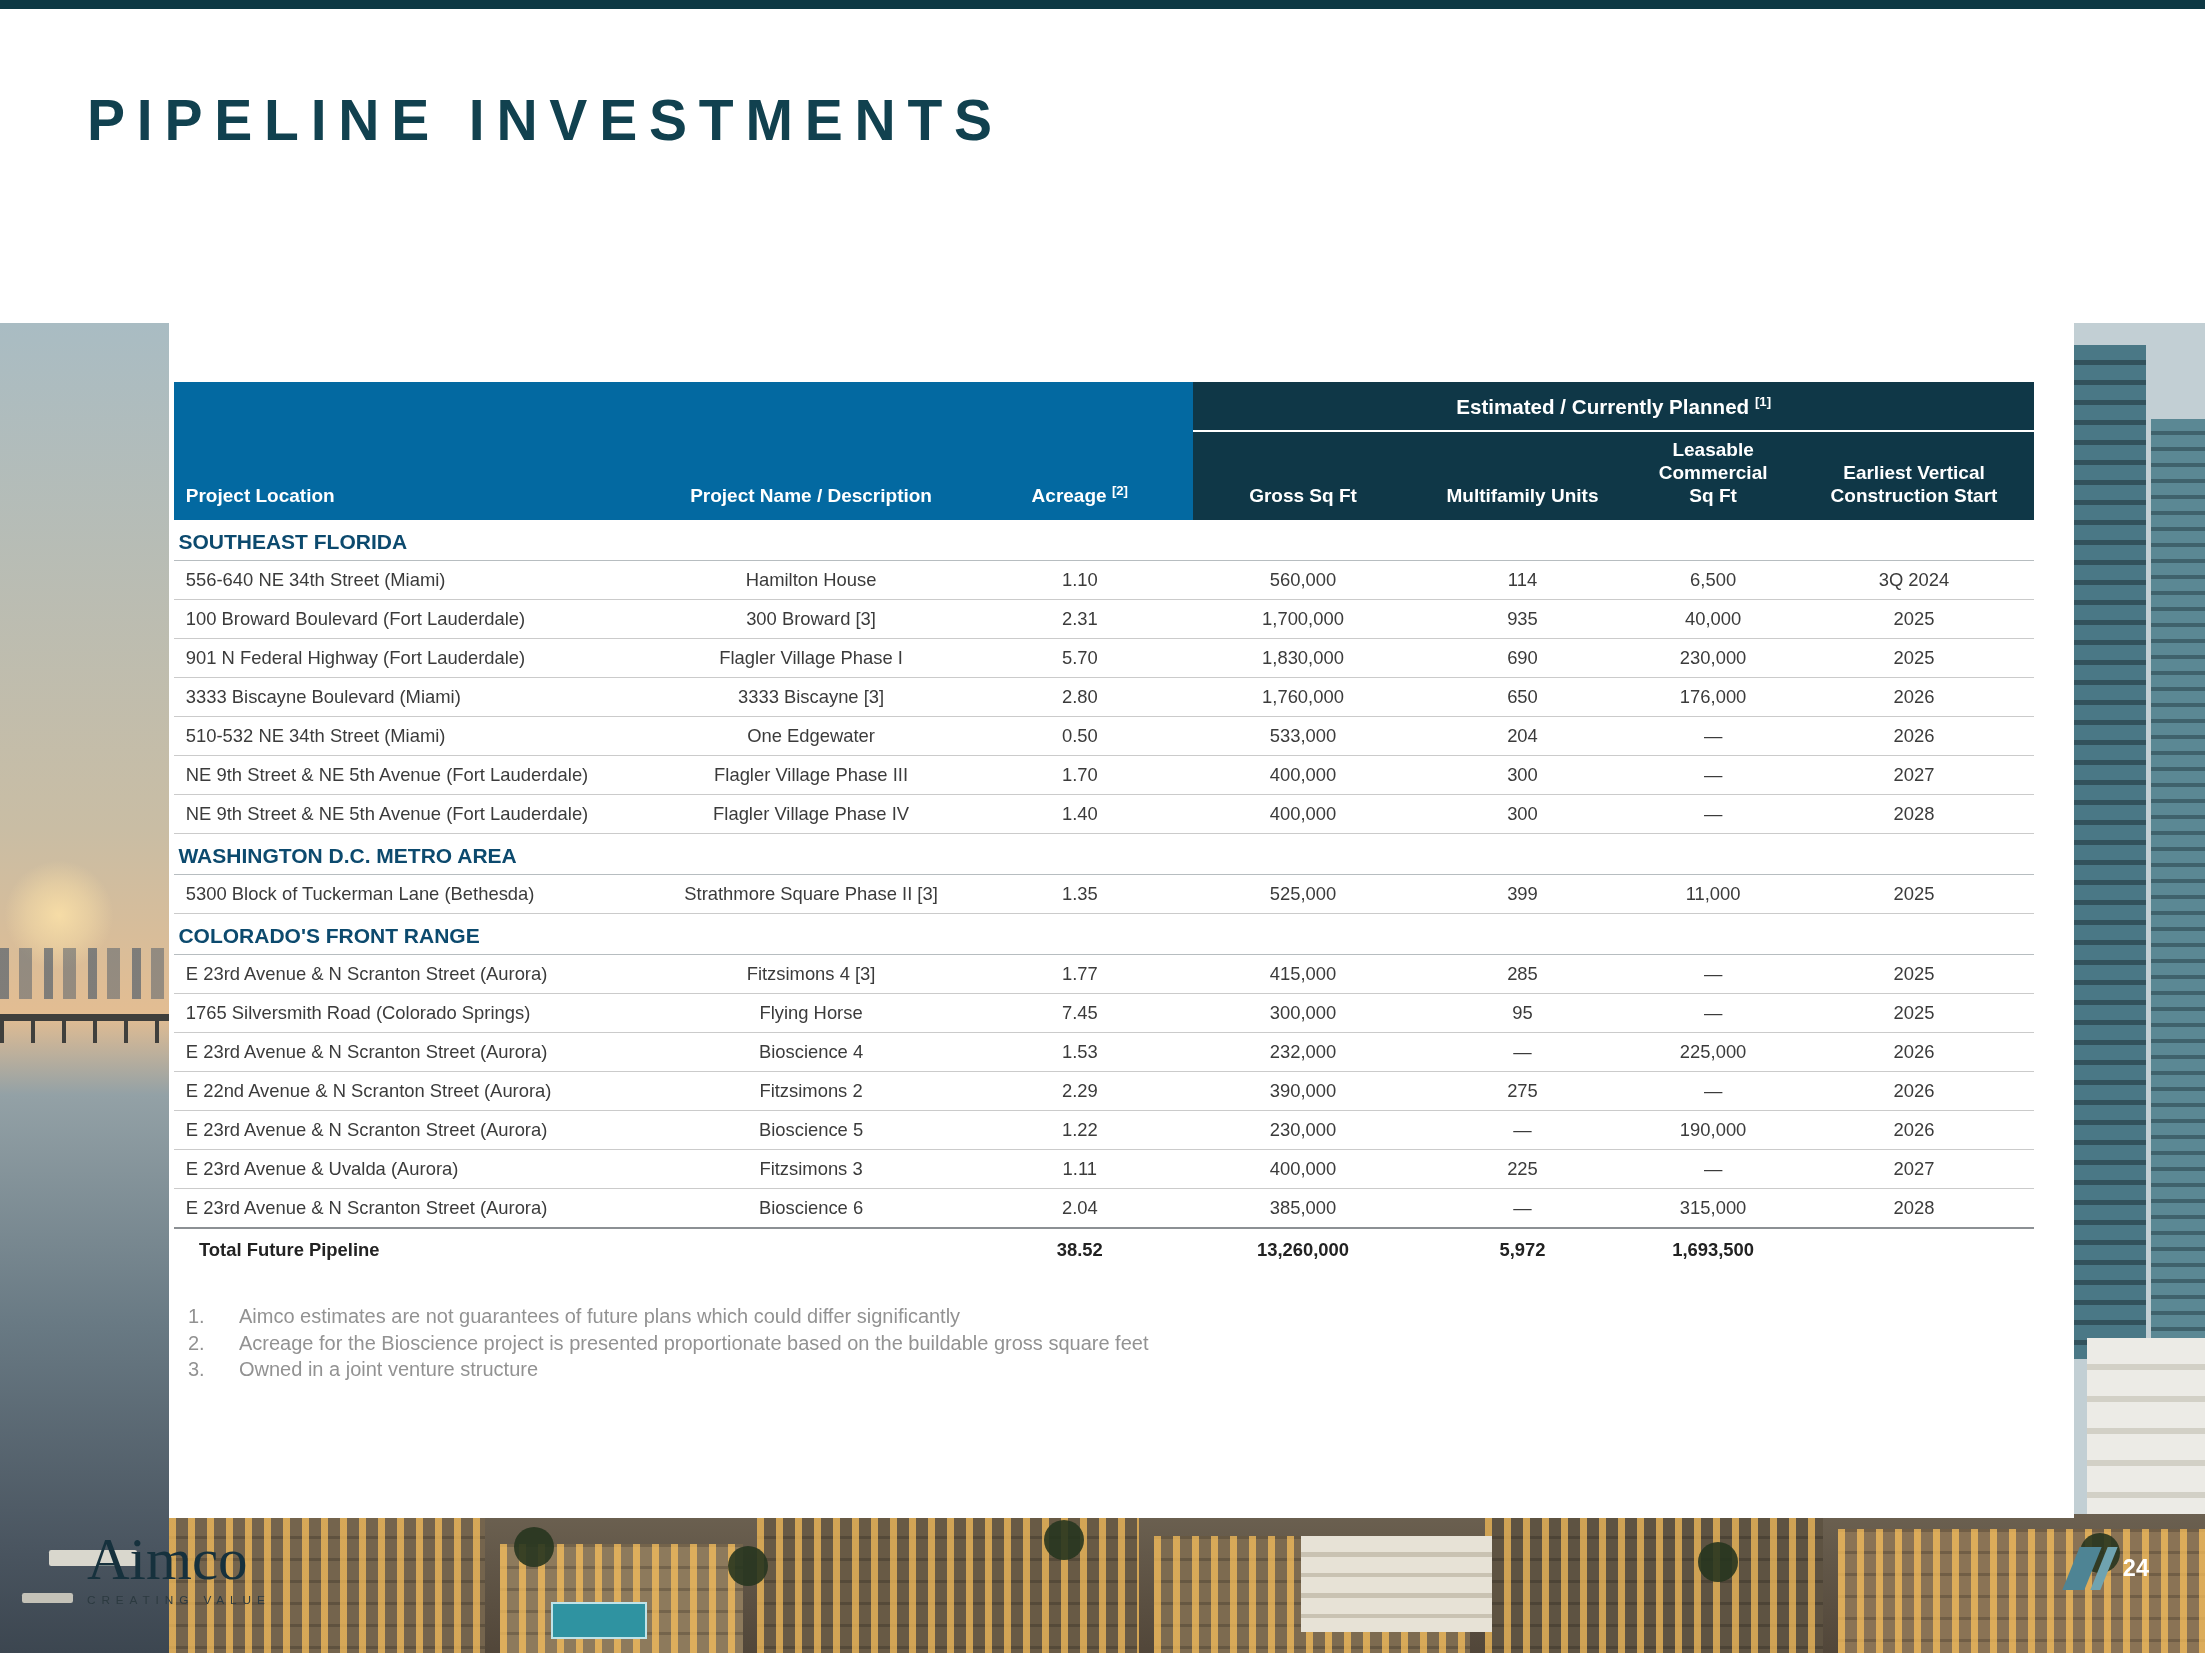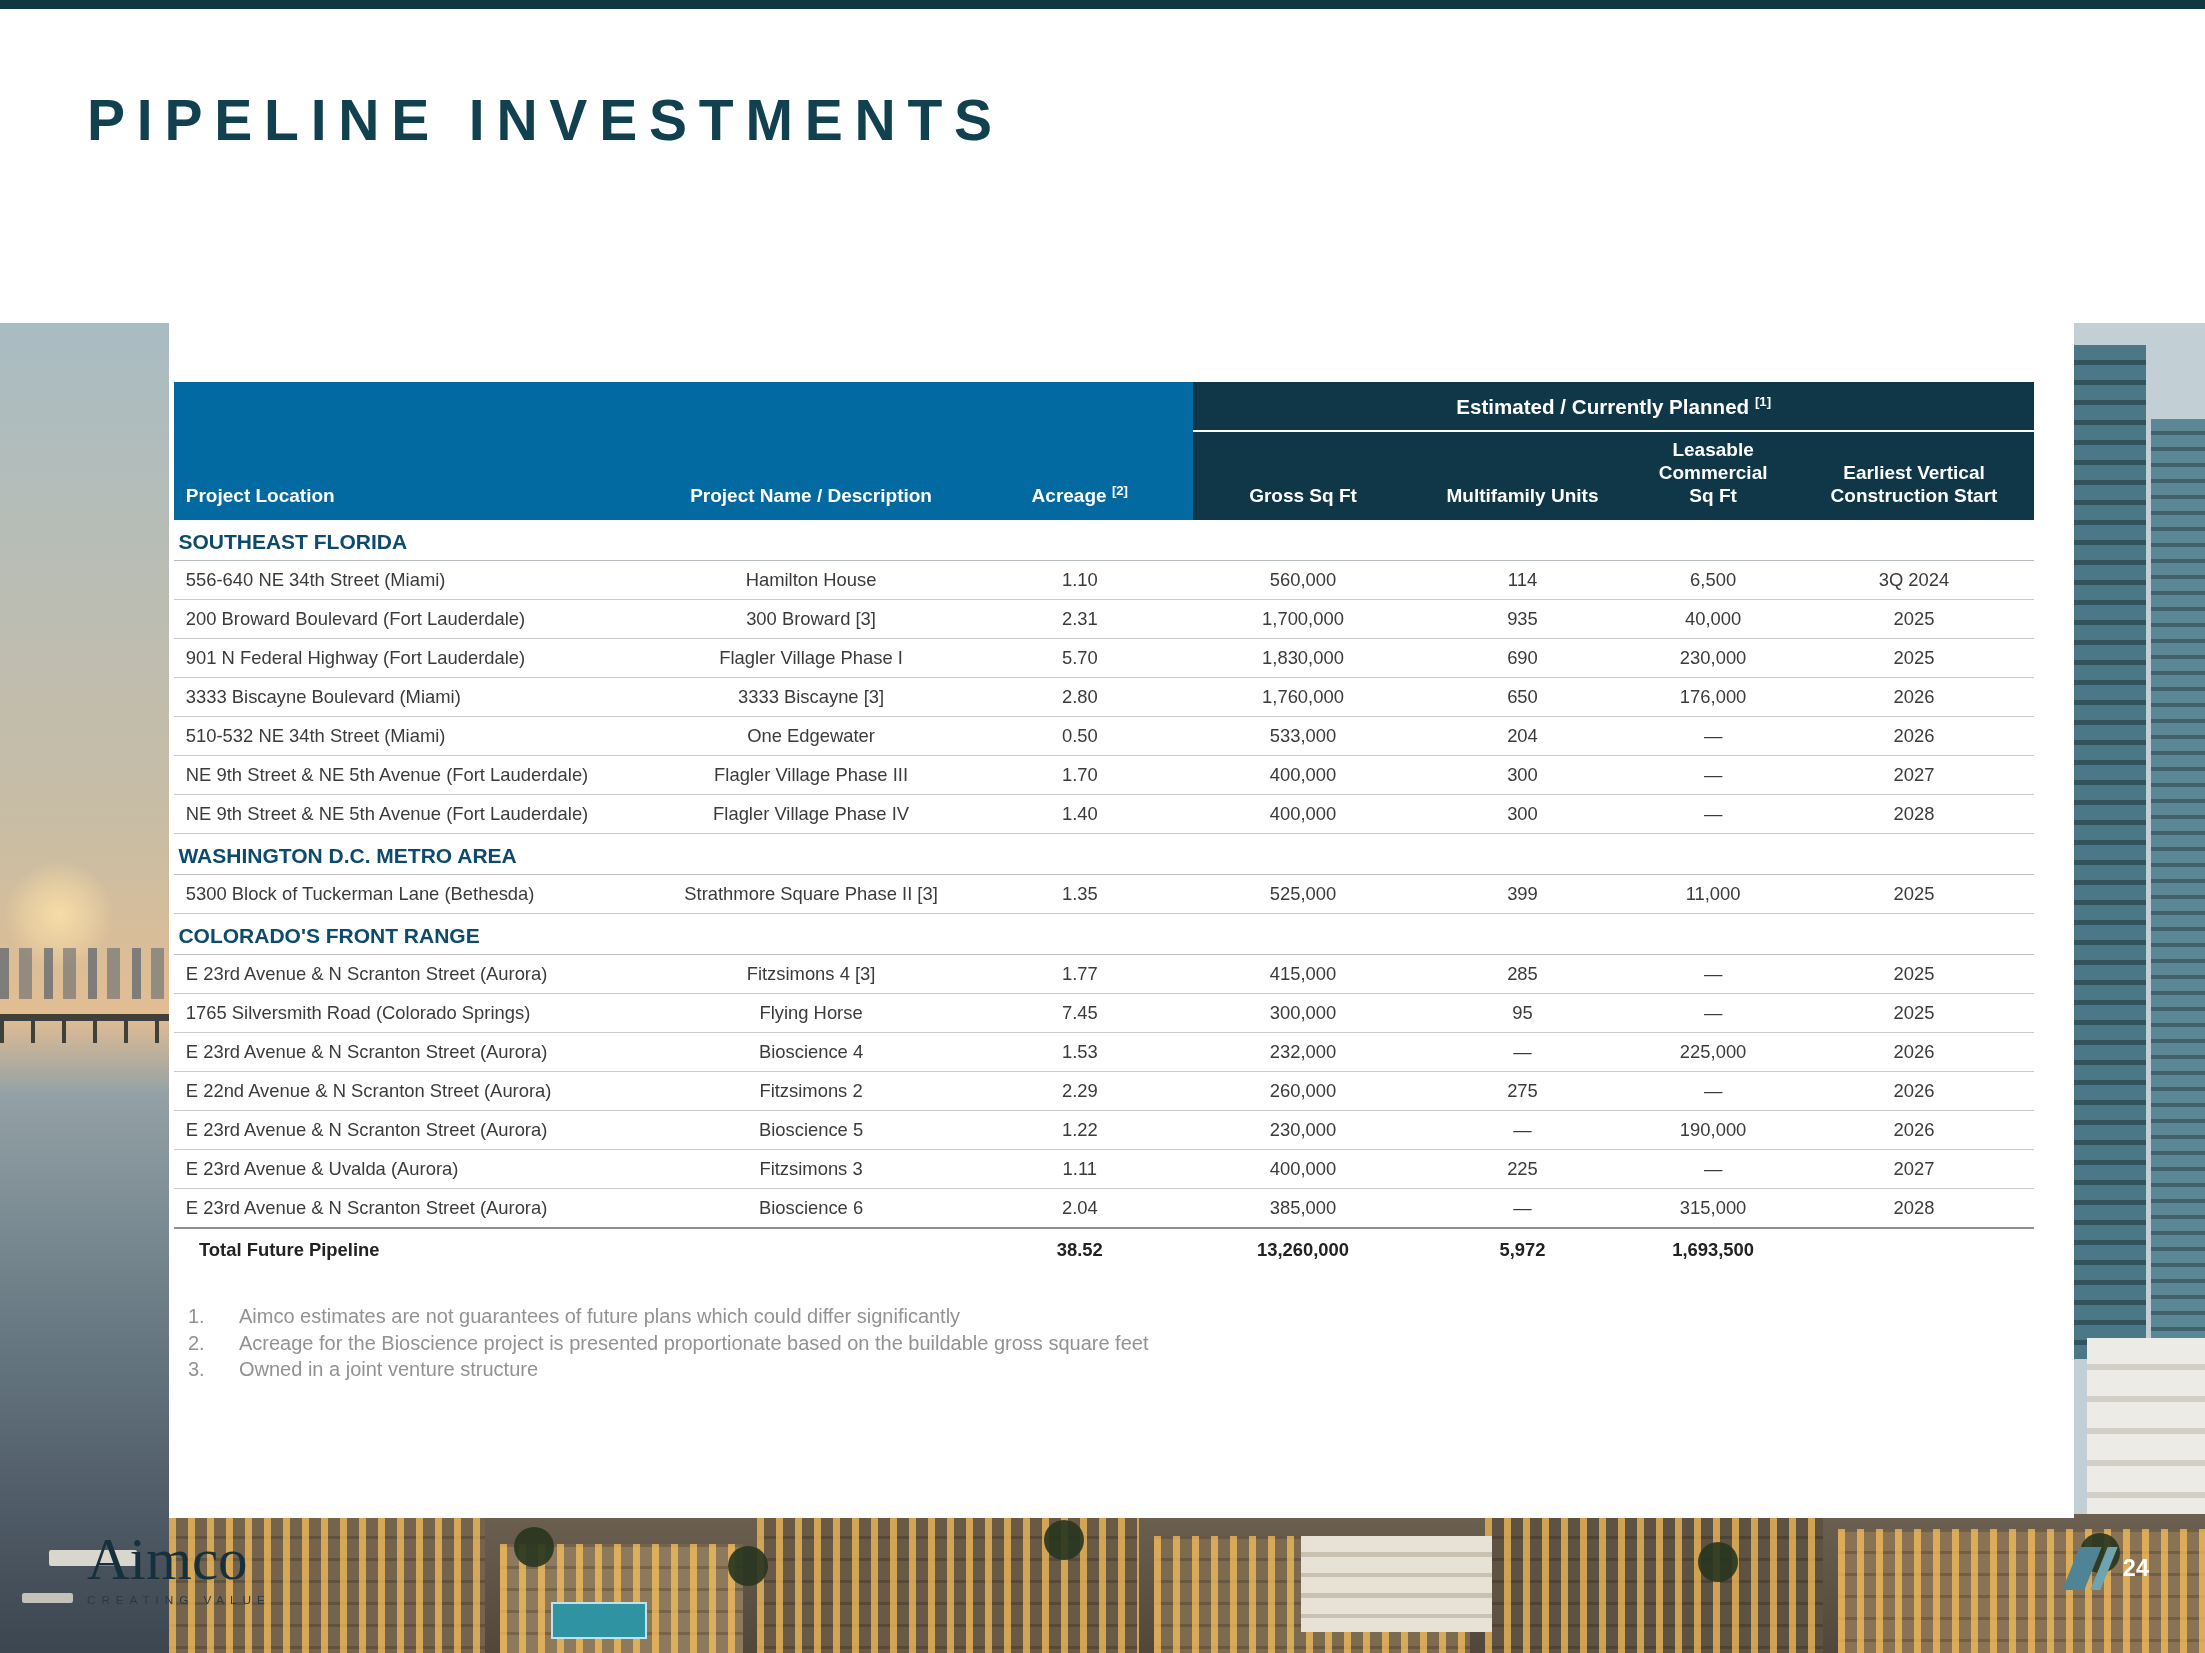--- a/index.html
+++ b/index.html
@@ -171,21 +171,21 @@
         <tr class="data-row">
           <td>556-640 NE 34th Street (Miami)</td>
           <td>Hamilton House</td>
           <td>1.10</td>
           <td>560,000</td>
           <td>114</td>
           <td>6,500</td>
           <td>3Q 2024</td>
         </tr>
         <tr class="data-row">
-          <td>200 Broward Boulevard (Fort Lauderdale)</td>
+          <td>100 Broward Boulevard (Fort Lauderdale)</td>
           <td>300 Broward [3]</td>
           <td>2.31</td>
           <td>1,700,000</td>
           <td>935</td>
           <td>40,000</td>
           <td>2025</td>
         </tr>
         <tr class="data-row">
           <td>901 N Federal Highway (Fort Lauderdale)</td>
           <td>Flagler Village Phase I</td>
@@ -270,21 +270,21 @@
           <td>1.53</td>
           <td>232,000</td>
           <td>—</td>
           <td>225,000</td>
           <td>2026</td>
         </tr>
         <tr class="data-row">
           <td>E 22nd Avenue &amp; N Scranton Street (Aurora)</td>
           <td>Fitzsimons 2</td>
           <td>2.29</td>
-          <td>260,000</td>
+          <td>390,000</td>
           <td>275</td>
           <td>—</td>
           <td>2026</td>
         </tr>
         <tr class="data-row">
           <td>E 23rd Avenue &amp; N Scranton Street (Aurora)</td>
           <td>Bioscience 5</td>
           <td>1.22</td>
           <td>230,000</td>
           <td>—</td>

